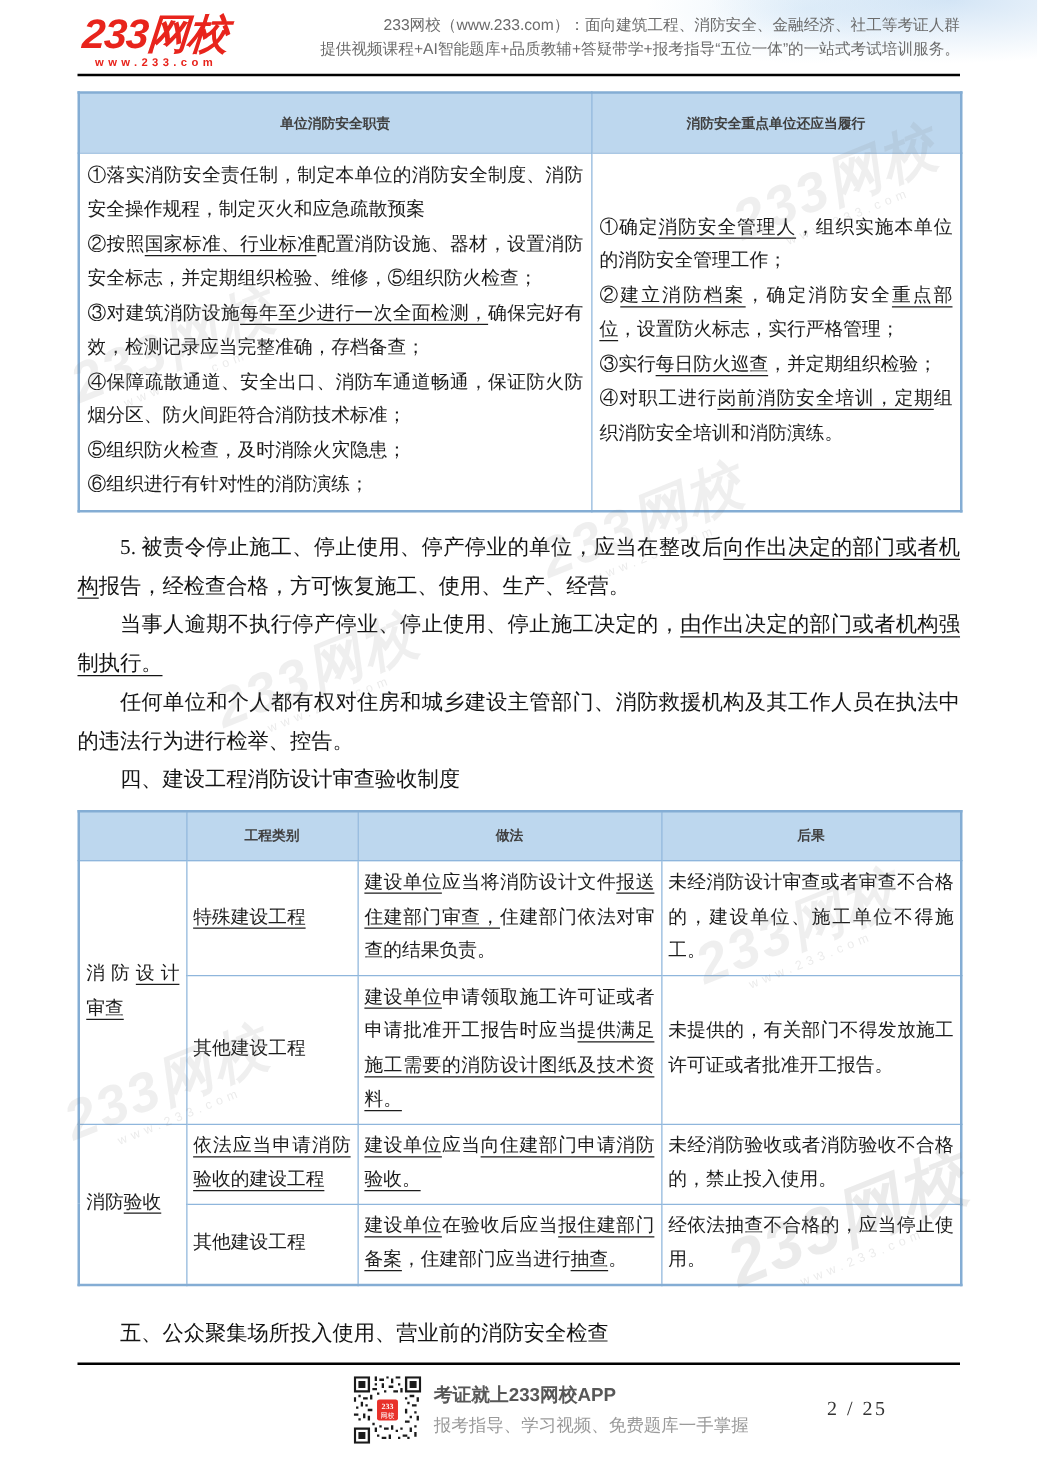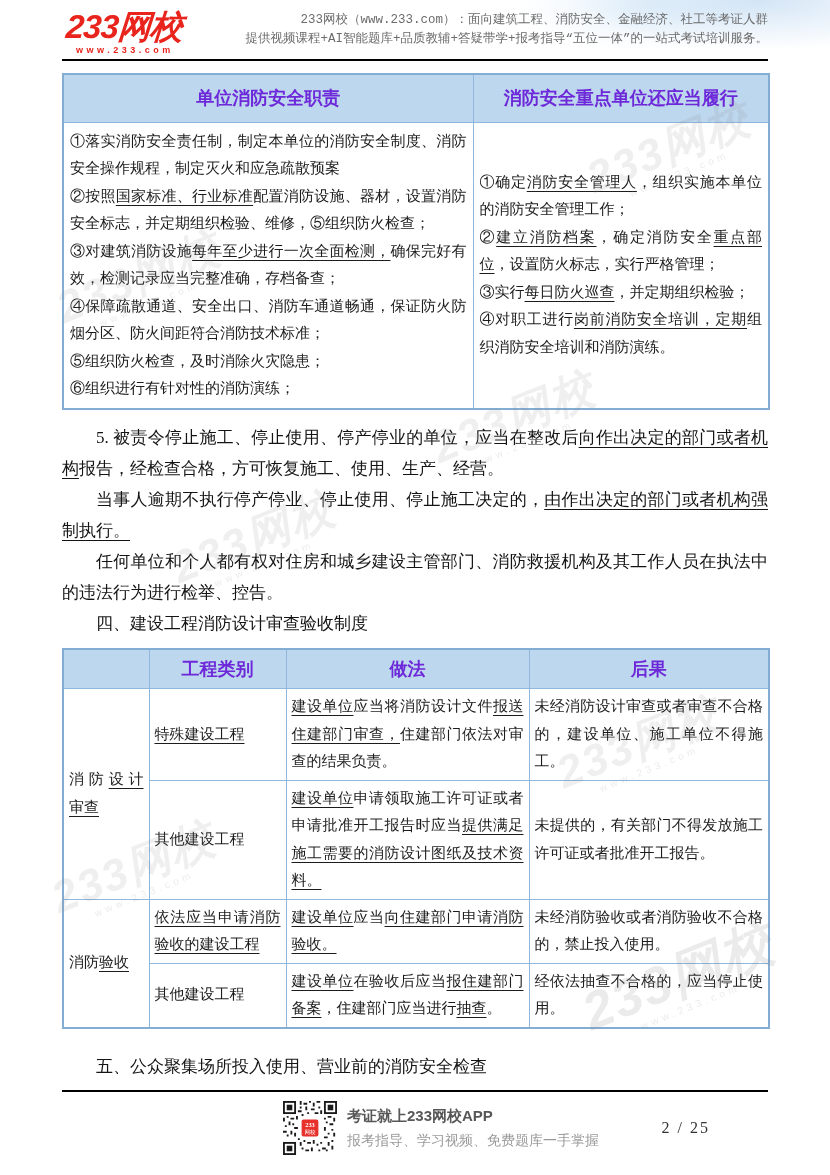--- a/index.html
+++ b/index.html
@@ -27,39 +27,39 @@
   .logo-main {
     font-family:"Liberation Sans","DejaVu Sans",sans-serif;
     font-weight:900; font-style:italic; font-size:33px; color:#e8241c;
     letter-spacing:-1px; transform:skewX(-4deg);
   }
   .logo-sub {
     font-family:"Liberation Sans",sans-serif; font-weight:bold;
     font-size:9px; color:#e8241c; letter-spacing:3.5px; margin-top:3px; padding-left:10px;
   }
   .taglines {
-    text-align:right; font-family:Liberation Mono, monospace;
+    text-align:right; font-family:Liberation Sans, sans-serif;
     font-size:12.5px; color:#6b6b6b; line-height:19px; padding-bottom:6px;
   }
   
   .wm {
     position:absolute; z-index:3; pointer-events:none; text-align:center;
     transform:rotate(-22deg);
     font-family:"Liberation Sans",sans-serif; font-weight:bold; font-style:italic;
     font-size:44px; letter-spacing:2px; color:rgba(130,130,130,0.13); line-height:1;
   }
   .wm .wm-sub { display:block; font-style:normal; font-weight:normal; font-size:10px; letter-spacing:4px; margin-top:2px; color:rgba(130,130,130,0.16); }
   .wm.big { font-size:52px; color:rgba(130,130,130,0.16); }
   
   .content { position:relative; z-index:2; padding:12px 62px 0 62px; }
   table { border-collapse:collapse; width:706px; table-layout:fixed; }
   .t1 td, .t1 th, .t2 td, .t2 th { border:1.5px solid #8fb6dc; }
   .t1, .t2 { border:2px solid #84add4; }
   th {
-    background:#bdd7ee; font-weight:bold; font-size:18px; color:#6d28d9;
+    background:#bdd7ee; font-weight:bold; font-size:11px; color:#404040;
     font-family:"Liberation Sans","DejaVu Sans",sans-serif;
   }
   .t1 th { height:48px; }
   .t1 td { vertical-align:top; padding:5px 6px; font-size:15px; line-height:27.5px; text-align:justify; }
   .t1 .c-left  { width:410px; }
   .t1 .c-right { width:296px; vertical-align:middle; }
   .t2 th { height:40px;margin-left:21px; }
   .t2 td { padding:4px 5px; font-size:15px; line-height:27.5px; text-align:justify; vertical-align:middle; }
   .t2 .c0 { width:86px; }
   .t2 .c1 { width:137px; }

